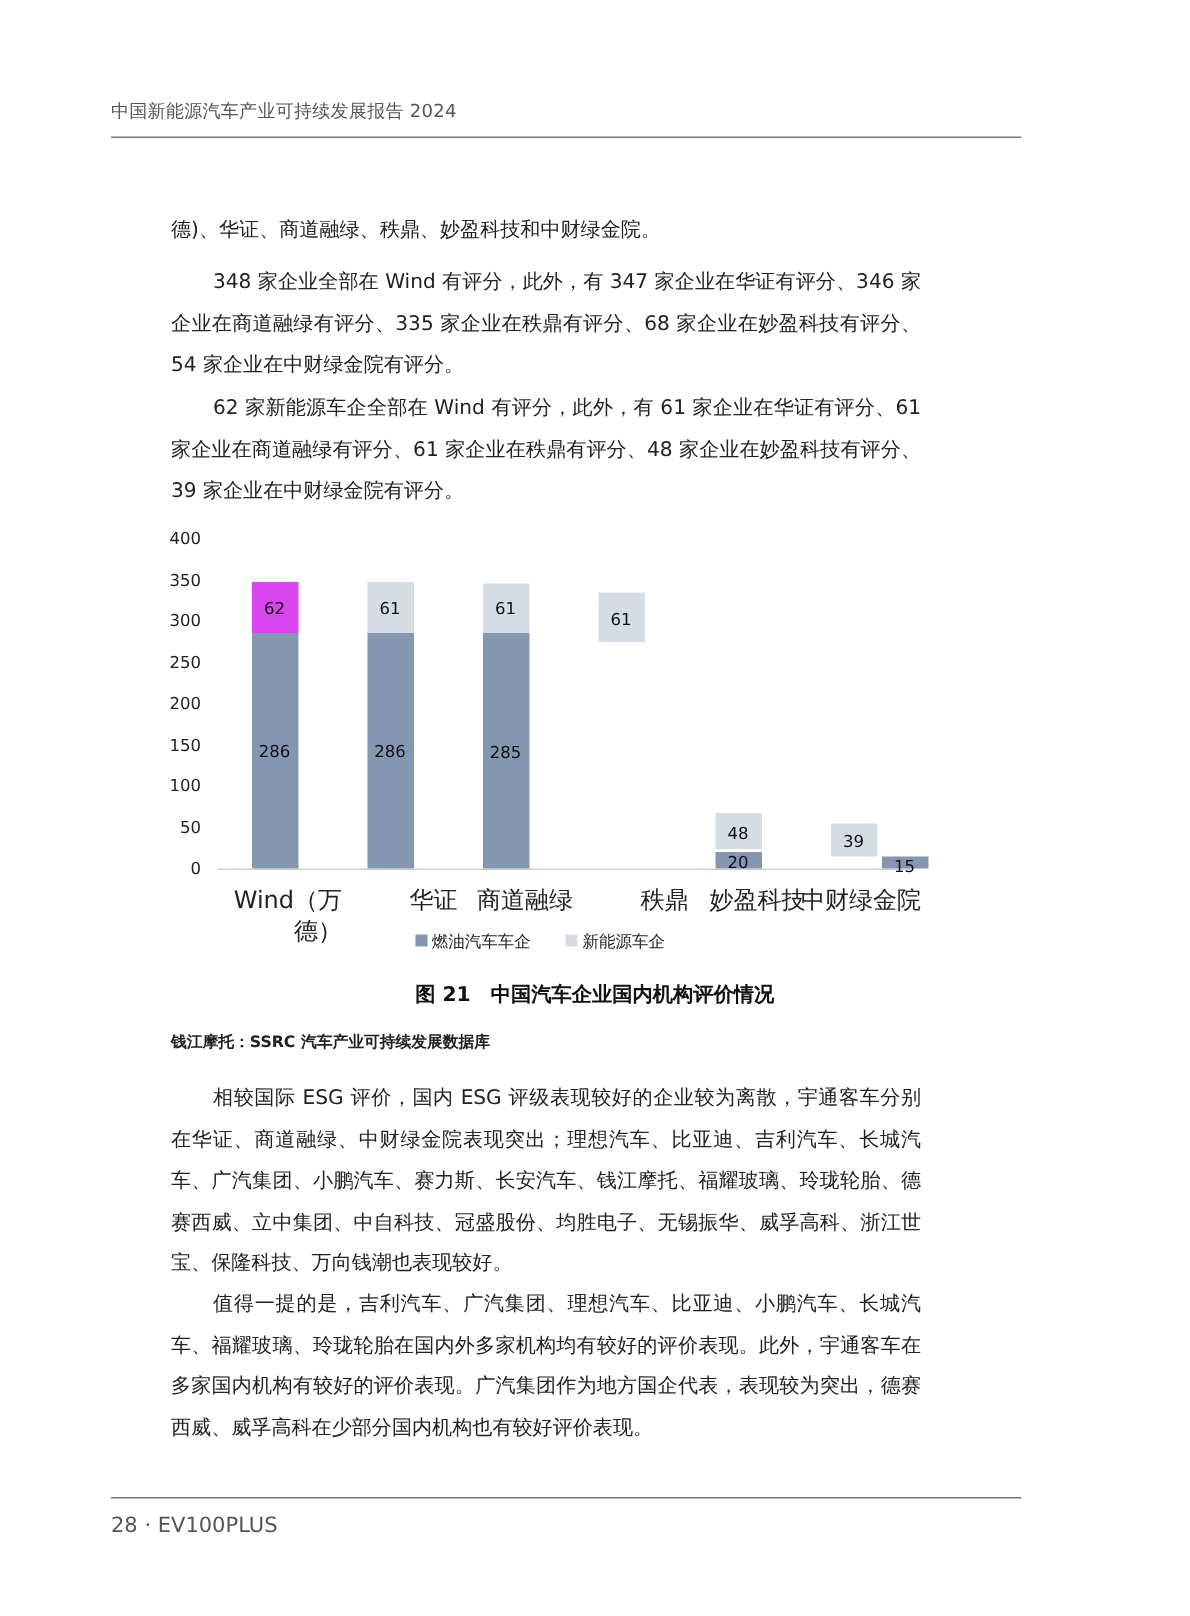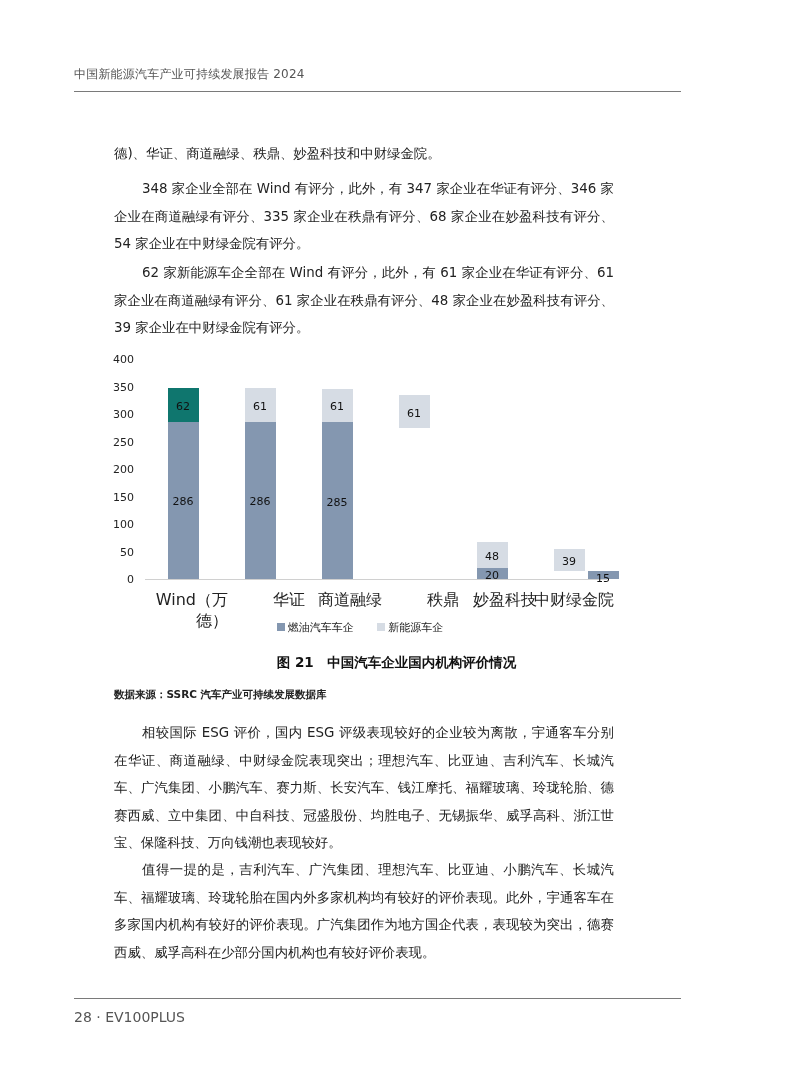--- a/index.html
+++ b/index.html
@@ -43,21 +43,21 @@
       <div class="ytick" style="top: 151.5px;">150</div>
       <div class="ytick" style="top: 124px;">200</div>
       <div class="ytick" style="top: 96.5px;">250</div>
       <div class="ytick" style="top: 69px;">300</div>
       <div class="ytick" style="top: 41.5px;">350</div>
       <div class="ytick" style="top: 14px;">400</div>
     </div>
   <div class="axis"></div>
   <div id="bars">
       <div class="bar" style="left: 67.5px; top: 42.6px; height: 191.4px;">
-        <div class="seg-nev" style="background: #0f766e; top: 0px; height: 34.1px;">
+        <div class="seg-nev" style="background: #d946ef; top: 0px; height: 34.1px;">
           <div class="blabel" style="top: 18.05px;">62</div>
         </div>
         <div class="seg-ice" style="background: rgb(132, 151, 176); top: 34.1px; height: 157.3px;">
           <div class="blabel" style="top: 79.65px;">286</div>
         </div>
       </div>
       <div class="bar" style="left: 144.5px; top: 43.15px; height: 190.85px;">
         <div class="seg-nev" style="background: rgb(214, 220, 228); top: 0px; height: 33.55px;">
           <div class="blabel" style="top: 17.775px;">61</div>
         </div>
@@ -72,21 +72,21 @@
         <div class="seg-ice" style="background: rgb(132, 151, 176); top: 33.55px; height: 156.75px;">
           <div class="blabel" style="top: 79.375px;">285</div>
         </div>
       </div>
       <div class="bar" style="left: 298.5px; top: 49.75px; height: 184.25px;">
         <div class="seg-nev" style="background: rgb(214, 220, 228); top: 0px; height: 33.55px;">
           <div class="blabel" style="top: 17.775px;">61</div>
         </div>
       </div>
       <div class="bar" style="left: 376.5px; top: 196.6px; height: 37.4px;">
-        <div class="seg-nev" style="background: rgb(214, 220, 228); top: 0px; height: 36px;">
+        <div class="seg-nev" style="background: rgb(214, 220, 228); top: 0px; height: 24px;">
           <div class="blabel" style="top: 14.2px;">48</div>
         </div>
         <div class="seg-ice" style="background: rgb(132, 151, 176); top: 26.4px; height: 11px;">
           <div class="blabel" style="top: 7px;">20</div>
         </div>
       </div>
       <div class="bar" style="left: 453.5px; top: 204.3px; height: 29.7px;">
         <div class="seg-nev" style="background: rgb(214, 220, 228); top: 0px; height: 21.45px;">
           <div class="blabel" style="top: 11.725px;">39</div>
         </div>
@@ -103,19 +103,19 @@
       <div class="xlab" style="left: 347px;">妙盈科技</div>
       <div class="xlab" style="left: 424px;">中财绿金院</div>
     </div>
   <div class="legend">
     <span class="item"><span class="sw" id="sw0" style="background: rgb(132, 151, 176);"></span><span>燃油汽车车企</span></span>
     <span class="item"><span class="sw" id="sw1" style="background: rgb(214, 220, 228);"></span><span>新能源车企</span></span>
   </div>
 </div>
 
 <div class="caption">图 21　中国汽车企业国内机构评价情况</div>
-<div class="source">数据来源：SSRC 汽车产业可持续发展数据库</div>
+<div class="source">钱江摩托：SSRC 汽车产业可持续发展数据库</div>
 
 <p class="para indent" style="top:719px;">相较国际 ESG 评价，国内 ESG 评级表现较好的企业较为离散，宇通客车分别在华证、商道融绿、中财绿金院表现突出；理想汽车、比亚迪、吉利汽车、长城汽车、广汽集团、小鹏汽车、赛力斯、长安汽车、钱江摩托、福耀玻璃、玲珑轮胎、德赛西威、立中集团、中自科技、冠盛股份、均胜电子、无锡振华、威孚高科、浙江世宝、保隆科技、万向钱潮也表现较好。</p>
 <p class="para indent" style="top:856px;">值得一提的是，吉利汽车、广汽集团、理想汽车、比亚迪、小鹏汽车、长城汽车、福耀玻璃、玲珑轮胎在国内外多家机构均有较好的评价表现。此外，宇通客车在多家国内机构有较好的评价表现。广汽集团作为地方国企代表，表现较为突出，德赛西威、威孚高科在少部分国内机构也有较好评价表现。</p>
 
 <div class="rule" style="top:998px;"></div>
 <div class="footer">28 · EV100PLUS</div>
 
 </body></html>

